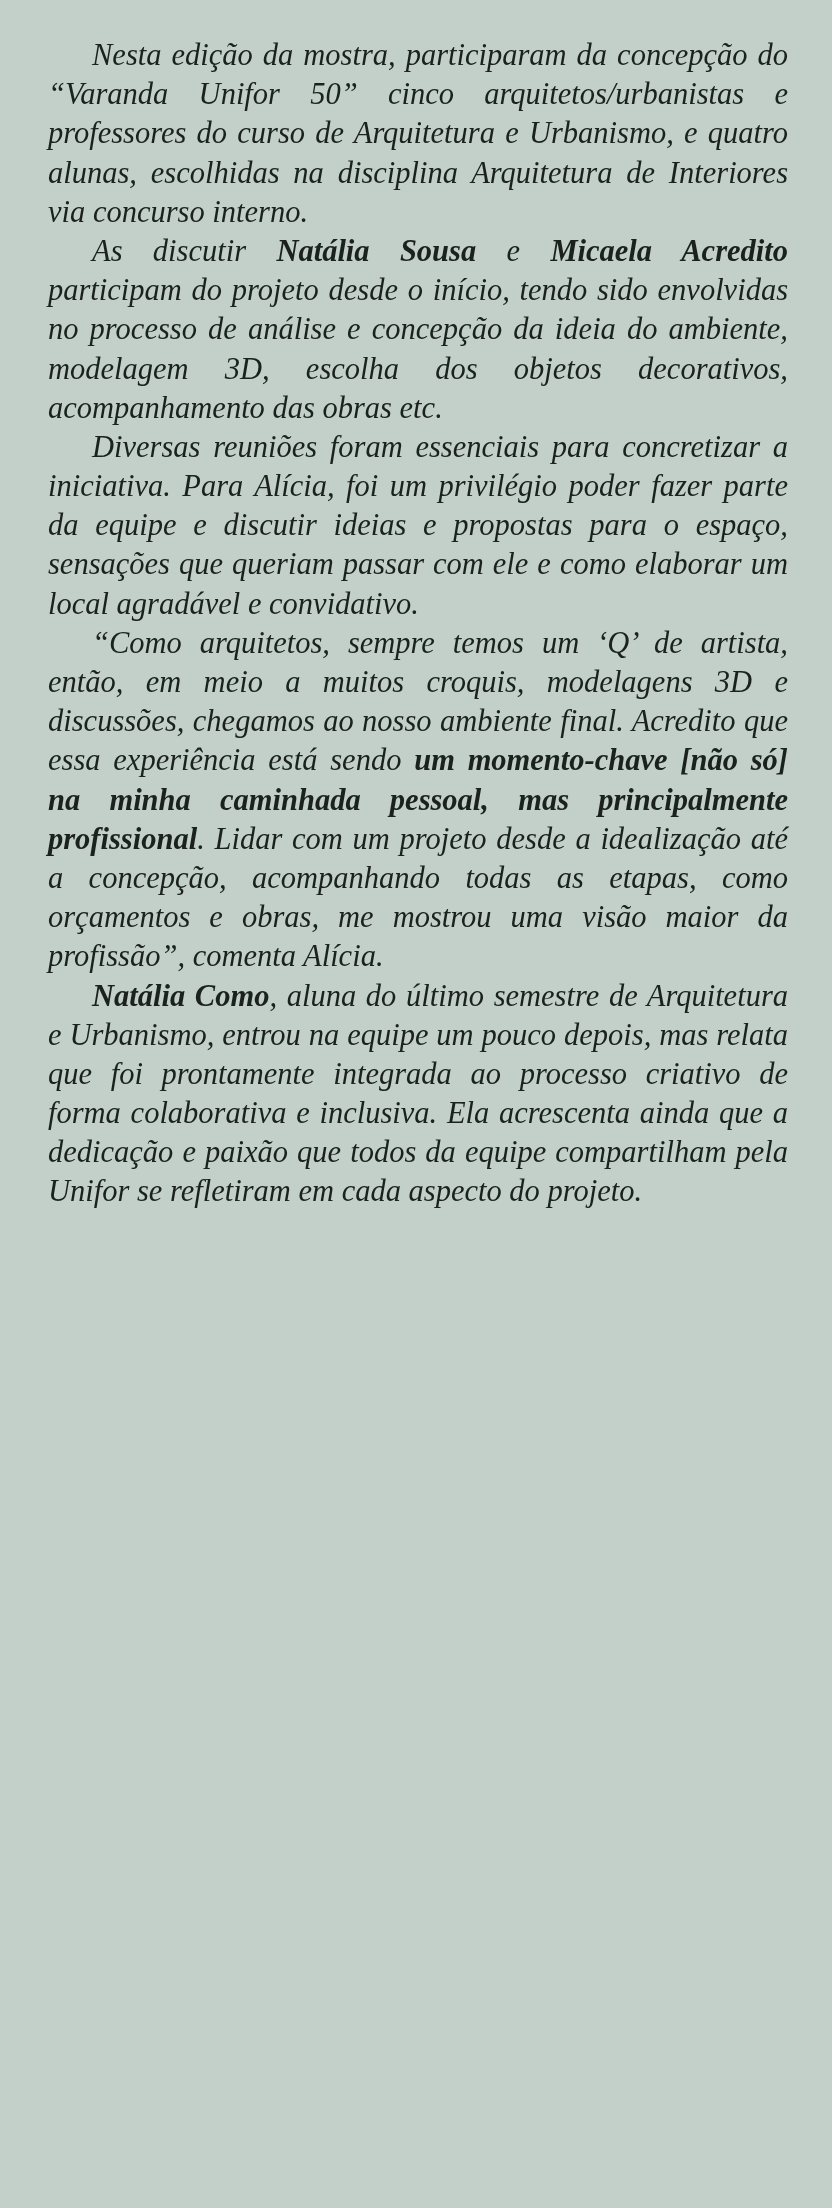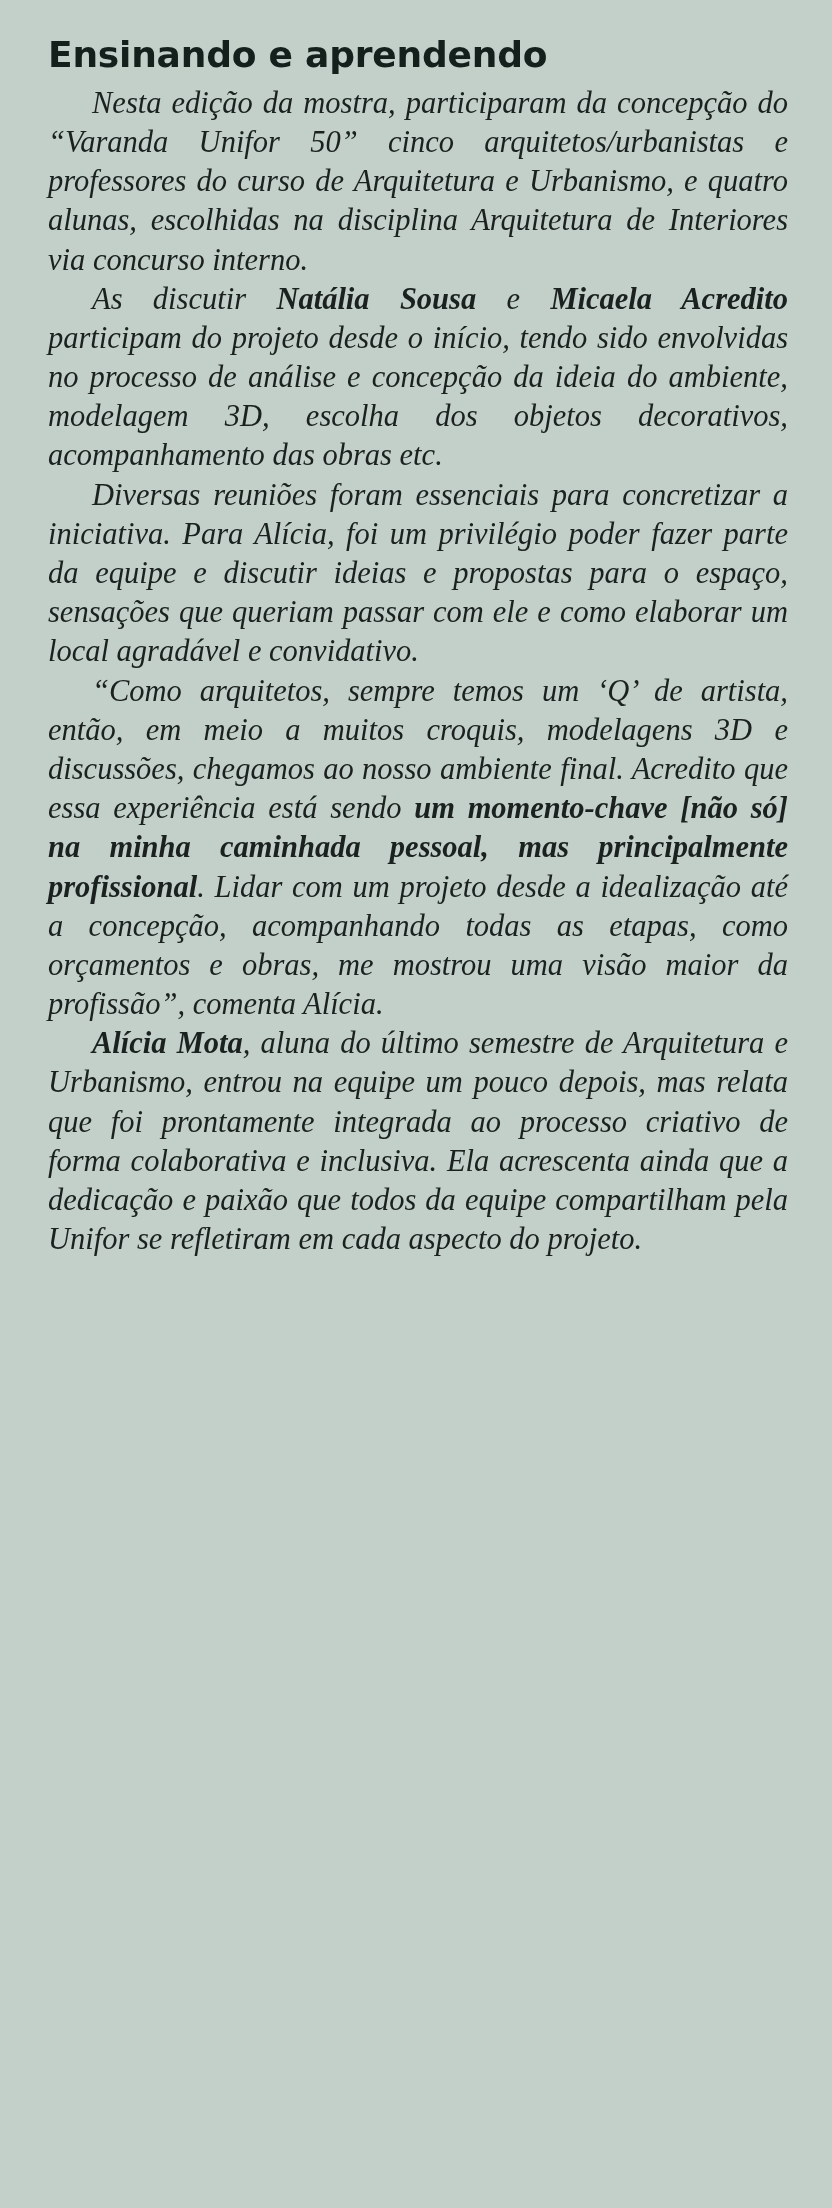--- a/index.html
+++ b/index.html
@@ -47,21 +47,20 @@
     font-style: italic;
   }
   .article b {
     font-weight: bold;
   }
 </style>
 </head>
 <body>
 
 <div class="page">
-  <h1 class="headline">Ensinando e aprendendo</h1>
   <div class="article">
       <p class="indent"><span>Nesta edição da mostra, participaram da concepção do “Varanda Unifor 50” cinco arquitetos/urbanistas e professores do curso de Arquitetura e Urbanismo, e quatro alunas, escolhidas na disciplina Arquitetura de Interiores via concurso interno.</span></p>
       <p class="indent"><span>As discutir </span><b>Natália Sousa</b><span> e </span><b>Micaela Acredito</b><span> participam do projeto desde o início, tendo sido envolvidas no processo de análise e concepção da ideia do ambiente, modelagem 3D, escolha dos objetos decorativos, acompanhamento das obras etc.</span></p>
       <p class="indent"><span>Diversas reuniões foram essenciais para concretizar a iniciativa. Para Alícia, foi um privilégio poder fazer parte da equipe e discutir ideias e propostas para o espaço, sensações que queriam passar com ele e como elaborar um local agradável e convidativo.</span></p>
       <p class="indent"><span>“Como arquitetos, sempre temos um ‘Q’ de artista, então, em meio a muitos croquis, modelagens 3D e discussões, chegamos ao nosso ambiente final. Acredito que essa experiência está sendo </span><b>um momento-chave [não só] na minha caminhada pessoal, mas principalmente profissional</b><span>. Lidar com um projeto desde a idealização até a concepção, acompanhando todas as etapas, como orçamentos e obras, me mostrou uma visão maior da profissão”, comenta Alícia.</span></p>
-      <p class="indent"><b>Alícia Mota</b><span>, aluna do último semestre de Arquitetura e Urbanismo, entrou na equipe um pouco depois, mas relata que foi prontamente integrada ao processo criativo de forma colaborativa e inclusiva. Ela acrescenta ainda que a dedicação e paixão que todos da equipe compartilham pela Unifor se refletiram em cada aspecto do projeto.</span></p>
+      <p class="indent"><b>Natália Como</b><span>, aluna do último semestre de Arquitetura e Urbanismo, entrou na equipe um pouco depois, mas relata que foi prontamente integrada ao processo criativo de forma colaborativa e inclusiva. Ela acrescenta ainda que a dedicação e paixão que todos da equipe compartilham pela Unifor se refletiram em cada aspecto do projeto.</span></p>
     </div>
 </div>
 
 </body></html>

